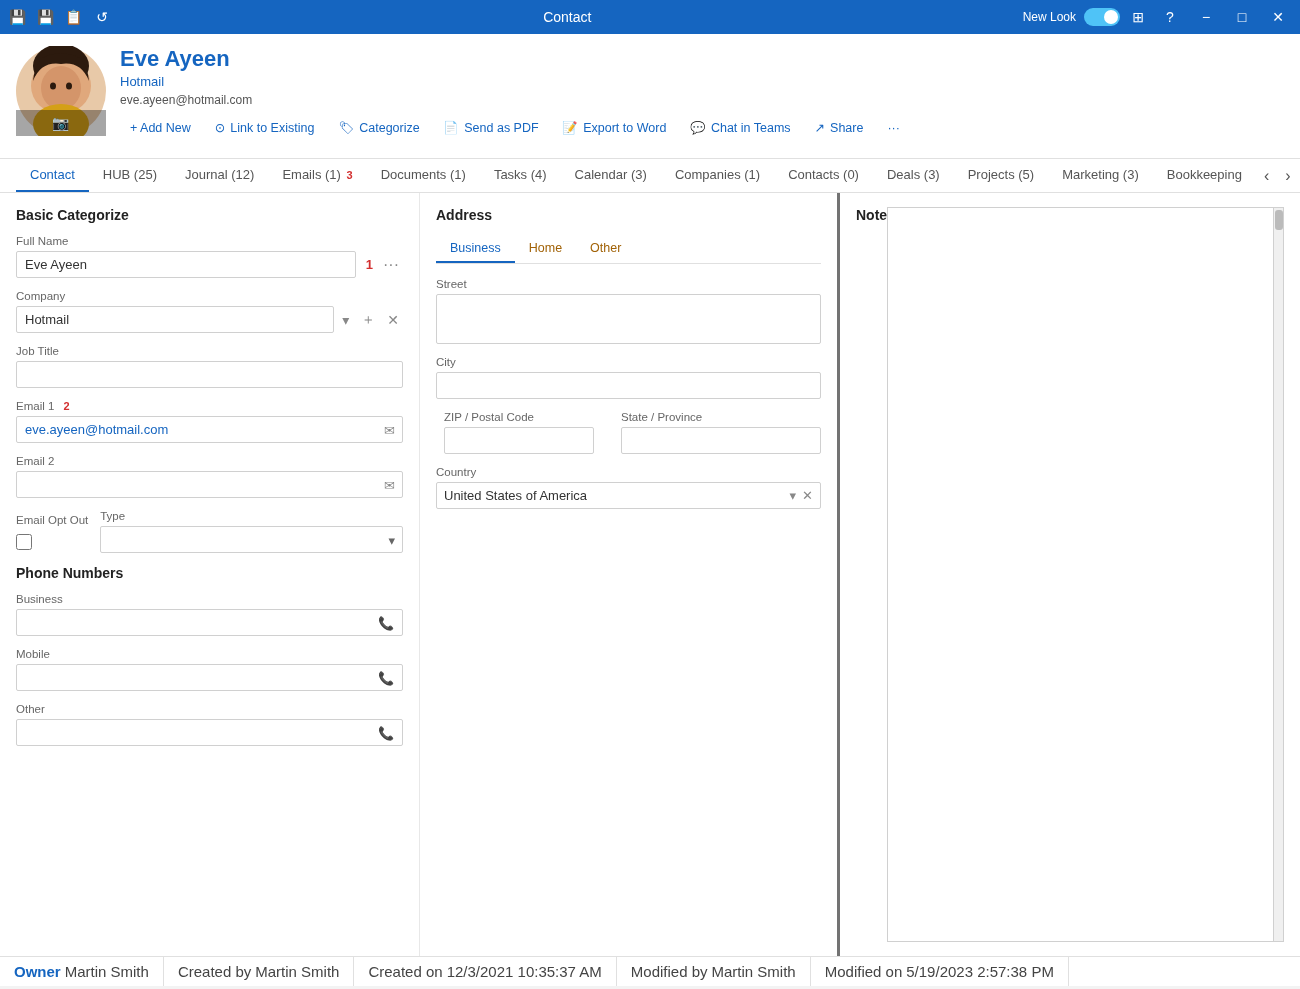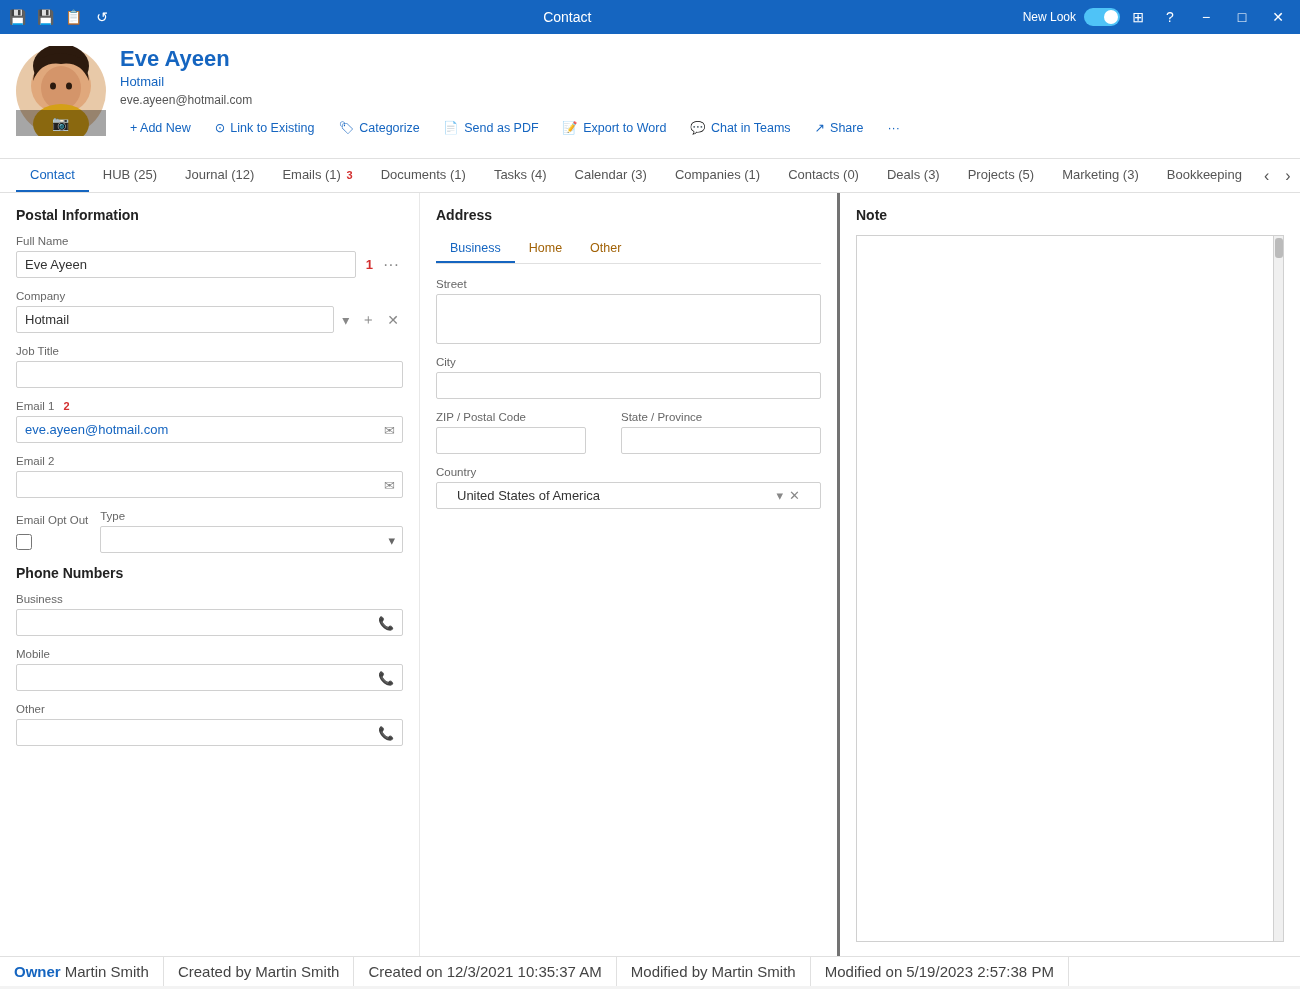--- a/index.html
+++ b/index.html
@@ -144,25 +144,25 @@
     .type-select-group { flex: 1; }
 
     
     .addr-tabs { display: flex; gap: 0; margin-bottom: 14px; border-bottom: 1px solid #e0e0e0; }
     .addr-tab {
       padding: 6px 14px; font-size: 12.5px; color: #a16207;
       cursor: pointer; border-bottom: 2px solid transparent;
     }
     .addr-tab.active { color: #1565c0; border-bottom: 2px solid #1565c0; }
 
-    .addr-row { display: flex; gap: 10px; }
+    .addr-row { display: flex; gap: 10px; margin-left: 8px; }
     .addr-row .form-group { flex: 1; }
     .country-select {
       flex: 1; border: 1px solid #d0d0d0; border-radius: 2px;
-      padding: 5px 20px; font-size: 13px; display: flex; align-items: center;
+      padding: 5px 7px; font-size: 13px; display: flex; align-items: center;
       justify-content: space-between; cursor: pointer; background: white;
     }
     .country-select-text { color: #333; }
     .country-select-icons { display: flex; gap: 6px; color: #888; font-size: 13px; }
 
     
     .note-textarea {
       width: 100%; height: calc(100% - 30px);
       border: 1px solid #d0d0d0; resize: none; outline: none;
       font-size: 13px; padding: 6px; color: #333;
@@ -320,21 +320,21 @@
   <div class="tab">
     <span>Bookkeeping</span>
   </div>
   <button class="tab-nav-btn">‹</button>
   <button class="tab-nav-btn">›</button>
 </div>
 
 <div class="main-content">
 
   <div class="panel panel-basic">
-    <div class="section-title">Postal Information</div>
+    <div class="section-title">Basic Categorize</div>
 
     <div class="form-group">
       <label class="form-label">Full Name</label>
       <div class="full-name-row">
         <input class="form-input" type="text" value="Eve Ayeen" style="">
         <span class="fullname-badge">1</span>
         <button class="dots-btn">···</button>
       </div>
     </div>
 
@@ -457,21 +457,21 @@
       <div class="country-select">
         <span class="country-select-text">United States of America</span>
         <div class="country-select-icons">
           <span>▾</span>
           <span>✕</span>
         </div>
       </div>
     </div>
   </div>
 
-  <div class="panel panel-note" style="display:flex;flex-direction:column;">
+  <div class="panel panel-note" style="display:flex;flex-direction:row;">
     <div class="section-title">Note</div>
     <div style="flex:1; display:flex; border:1px solid #d0d0d0;">
       <textarea class="note-textarea" style="border: none; flex: 1 1 0%;"></textarea>
       <div style="width:10px; background:#f0f0f0; display:flex; flex-direction:column; justify-content:flex-start; align-items:center; border-left:1px solid #d0d0d0;">
         <div style="width:8px; height:20px; background:#bbb; border-radius:3px; margin-top:2px;"></div>
       </div>
     </div>
   </div>
 </div>
 

